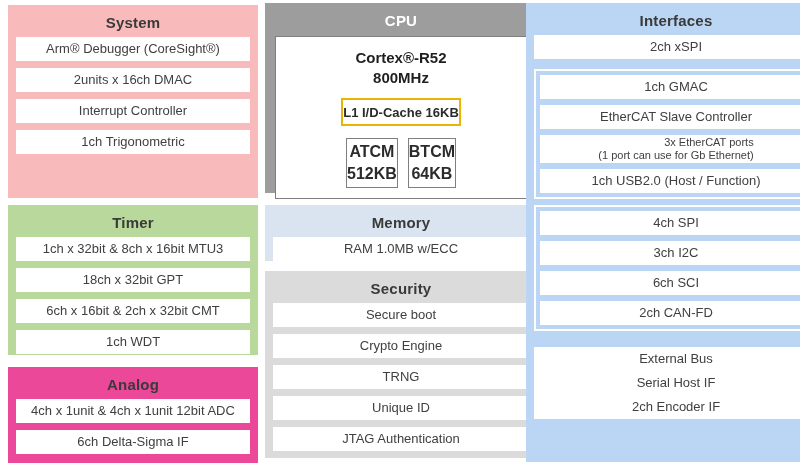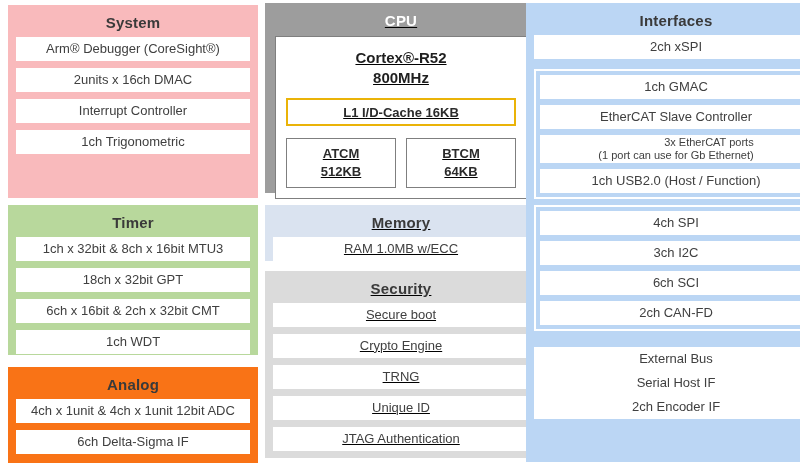--- a/index.html
+++ b/index.html
@@ -2,61 +2,62 @@
 <html><head>
 <meta charset="utf-8">
 <style>
   html,body{margin:0;padding:0;background:#ffffff;}
   .canvas{
     position:relative;width:800px;height:470px;background:#ffffff;
     font-family:"Liberation Sans",sans-serif;overflow:hidden;
   }
   .col{position:absolute;top:0;border-radius:7px;}
   .col-left{left:8px;width:250px;}
-  .col-mid{left:265px;width:272px;text-decoration:underline;}
+  .col-mid{left:265px;width:272px;}
   .col-right{left:526px;width:300px;}
 
   .block{box-sizing:border-box;padding:6px 8px;}
   .block-title{
     font-weight:bold;font-size:15px;text-align:center;
     padding:3px 0 6px;color:#3a3a3a;letter-spacing:.2px;
   }
   .rows{display:flex;flex-direction:column;gap:7px;}
   .row{
     background:#ffffff;min-height:24px;display:flex;align-items:center;
     justify-content:center;font-size:13px;color:#404040;text-align:right;
     line-height:1.15;
   }
   .row.two-line{min-height:28px;font-size:11px;white-space:pre-line;}
 
   
   .system{margin-top:5px;height:193px;background:#f9babc;}
   .timer{margin-top:7px;height:150px;background:#b8d89c;}
-  .analog{margin-top:12px;height:96px;background:#f97316;}
+  .analog{margin-top:12px;height:96px;background:#ec4899;}
 
   
   .cpu{margin-top:3px;height:190px;background:#9d9d9d;}
   .cpu .block-title{color:#ffffff;}
   .cpu-panel{
     margin:1px 2px 4px;background:#ffffff;border:1px solid #7f7f7f;
     height:145px;padding:6px 10px 10px;display:flex;flex-direction:column;
     box-sizing:content-box;
+    align-items:center;
   }
   .cpu-core{
     font-weight:bold;font-size:15px;text-align:center;white-space:pre-line;
     line-height:1.3;padding:5px 0 11px;color:#1f1f1f;
   }
   .cpu-cache{
     border:2px solid #eab308;height:26px;display:flex;align-items:center;
     justify-content:center;font-weight:bold;font-size:13px;color:#2b2b2b;
   }
   .tcm-row{display:flex;gap:10px;margin-top:12px;}
   .tcm-box{
     flex:1;border:1px solid #7f7f7f;height:48px;display:flex;align-items:center;
-    justify-content:center;font-weight:bold;font-size:13px;white-space:pre-line;
+    justify-content:center;font-weight:bold;font-size:16px;white-space:pre-line;
     text-align:center;line-height:1.35;color:#2b2b2b;
   }
   .memory{margin-top:12px;height:56px;background:#dae3f0;}
   .security{margin-top:10px;height:187px;background:#dbdbdb;}
 
   
   .interfaces{margin-top:3px;height:459px;background:#bbd6f4;}
   .interfaces .row.single-top{margin-bottom:10px;}
   .subgroup{
     border:2px solid #ffffff;padding:4px;display:flex;flex-direction:column;

